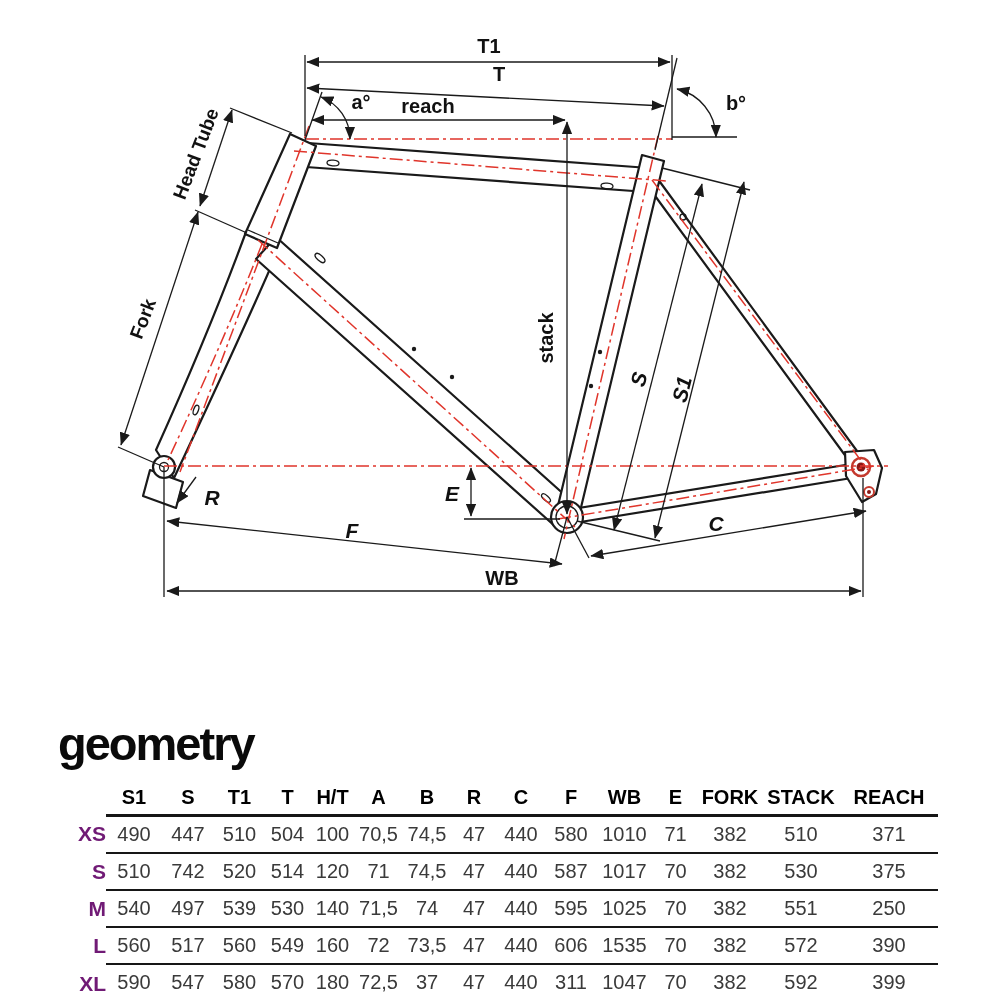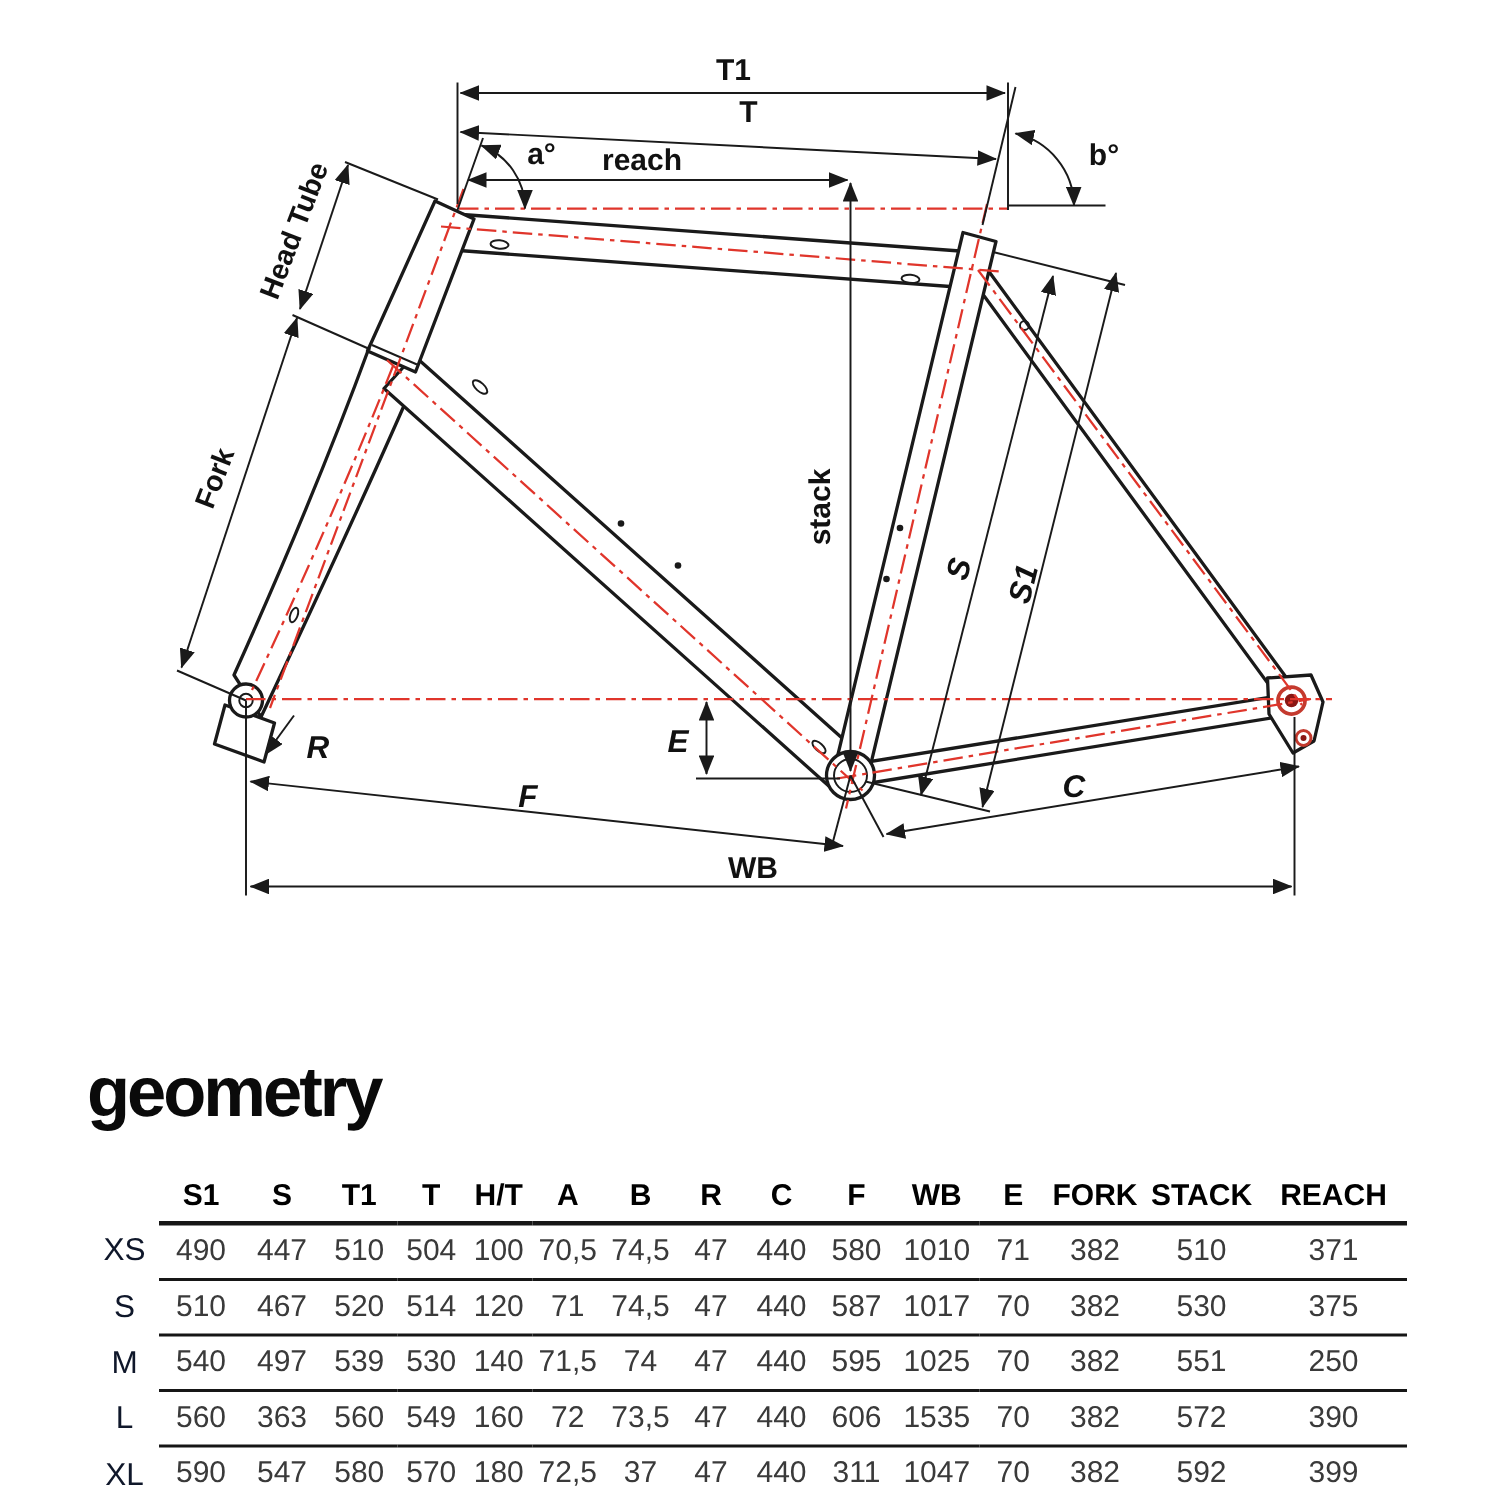--- a/index.html
+++ b/index.html
@@ -13,34 +13,34 @@
   .dim{fill:none;stroke:#1a1a1a;stroke-width:1.3;
        marker-start:url(#ar);marker-end:url(#ar);}
   .dime{fill:none;stroke:#1a1a1a;stroke-width:1.3;marker-end:url(#ar);}
   .red{fill:none;stroke:#e0352b;stroke-width:1.5;stroke-dasharray:13 4 3 4;}
   .lbl{font-family:"Liberation Sans",sans-serif;font-weight:bold;font-size:20px;
        fill:#111;text-anchor:middle;}
   .lbl.it{font-style:italic;font-size:21px;}
   .lbl.sm{font-size:19px;}
 
   
-  .geo-title{position:absolute;left:58px;top:700px;margin:0;
+  .geo-title{position:absolute;left:58px;top:716px;margin:0;
      font-size:47px;font-weight:900;letter-spacing:-2px;color:#0a0a0a;}
 
   
   .geo-table{position:absolute;left:60px;top:779px;width:878px;}
   .geo-table table{border-collapse:collapse;table-layout:fixed;width:878px;}
   .geo-table th,.geo-table td{padding:0;margin:0;}
   .geo-table thead th{font-size:20px;font-weight:bold;color:#000;text-align:center;
       height:30px;vertical-align:bottom;padding-bottom:5px;border-bottom:3px solid #161616;}
   .geo-table thead th.rowlabel{border-bottom:none;}
   .geo-table td{font-size:20px;color:#3a3a3a;text-align:center;height:35px;
       vertical-align:middle;border-bottom:2px solid #161616;}
-  .geo-table td.rowlabel{border-bottom:none;text-align:center;color:#0f172a;
-      font-weight:400;font-size:21px;}
+  .geo-table td.rowlabel{border-bottom:none;text-align:right;color:#701a75;
+      font-weight:700;font-size:21px;}
   .geo-table tr.last td{border-bottom:7px solid #eab308;}
   .geo-table tr.last td.rowlabel{border-bottom:none;}
 </style>
 </head>
 <body>
 
 <div class="page">
 
   <svg class="diagram" width="1000" height="700" viewBox="0 0 1000 700">
     <defs>
@@ -216,21 +216,21 @@
             <td>580</td>
             <td>1010</td>
             <td>71</td>
             <td>382</td>
             <td>510</td>
             <td>371</td>
           </tr>
           <tr>
             <td class="rowlabel">S</td>
             <td>510</td>
-            <td>467</td>
+            <td>742</td>
             <td>520</td>
             <td>514</td>
             <td>120</td>
             <td>71</td>
             <td>74,5</td>
             <td>47</td>
             <td>440</td>
             <td>587</td>
             <td>1017</td>
             <td>70</td>
@@ -252,21 +252,21 @@
             <td>595</td>
             <td>1025</td>
             <td>70</td>
             <td>382</td>
             <td>551</td>
             <td>250</td>
           </tr>
           <tr>
             <td class="rowlabel">L</td>
             <td>560</td>
-            <td>363</td>
+            <td>517</td>
             <td>560</td>
             <td>549</td>
             <td>160</td>
             <td>72</td>
             <td>73,5</td>
             <td>47</td>
             <td>440</td>
             <td>606</td>
             <td>1535</td>
             <td>70</td>

